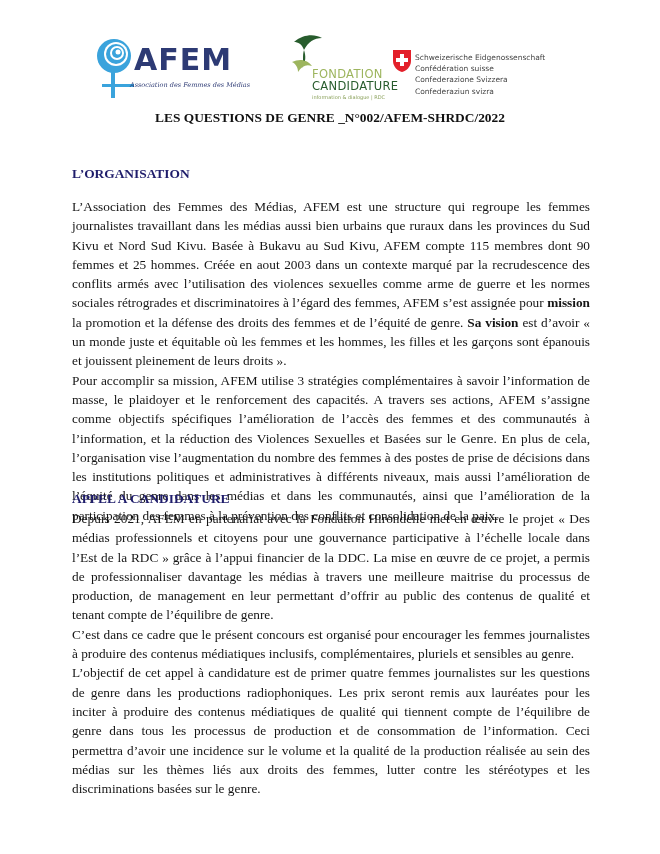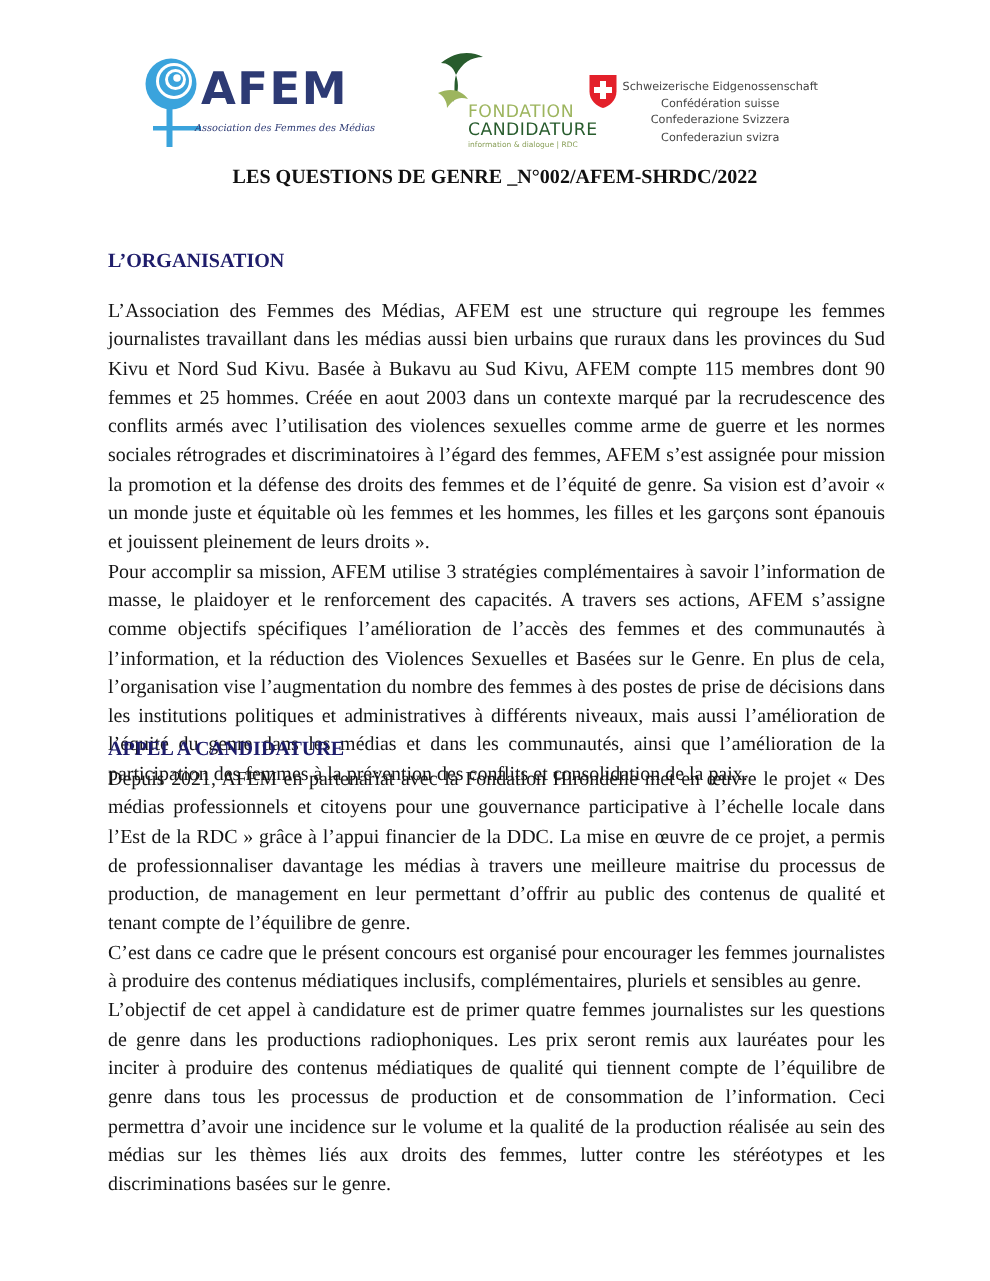--- a/index.html
+++ b/index.html
@@ -102,21 +102,20 @@
     }
     .swiss-text {
       position: absolute;
       left: 415px;
       top: 52px;
       font-family: "DejaVu Sans", sans-serif;
       font-size: 7.5px;
       line-height: 11.2px;
       color: #444;
       white-space: nowrap;
-      text-align: center;
     }
     
     .doc-title {
       position: absolute;
       left: 60px;
       top: 108px;
       width: 540px;
       text-align: center;
       font-weight: bold;
       font-size: 13.4px;
@@ -134,21 +133,21 @@
     .para {
       position: absolute;
       left: 72px;
       width: 518px;
       font-size: 13.3px;
       line-height: 19.3px;
       text-align: justify;
       color: #151515;
     }
     .para p { margin: 0; }
-    .para b { font-weight: normal; }
+    .para b { font-weight: bold; }
   </style>
 </head>
 <body>
 
 <div class="page">
 
   <div class="logo-afem">
     <svg class="afem-mark" viewBox="0 0 40 64">
       <circle cx="20" cy="20" r="17" fill="#3aa3dc"></circle>
       <circle cx="22" cy="18" r="12" fill="#ffffff"></circle>

